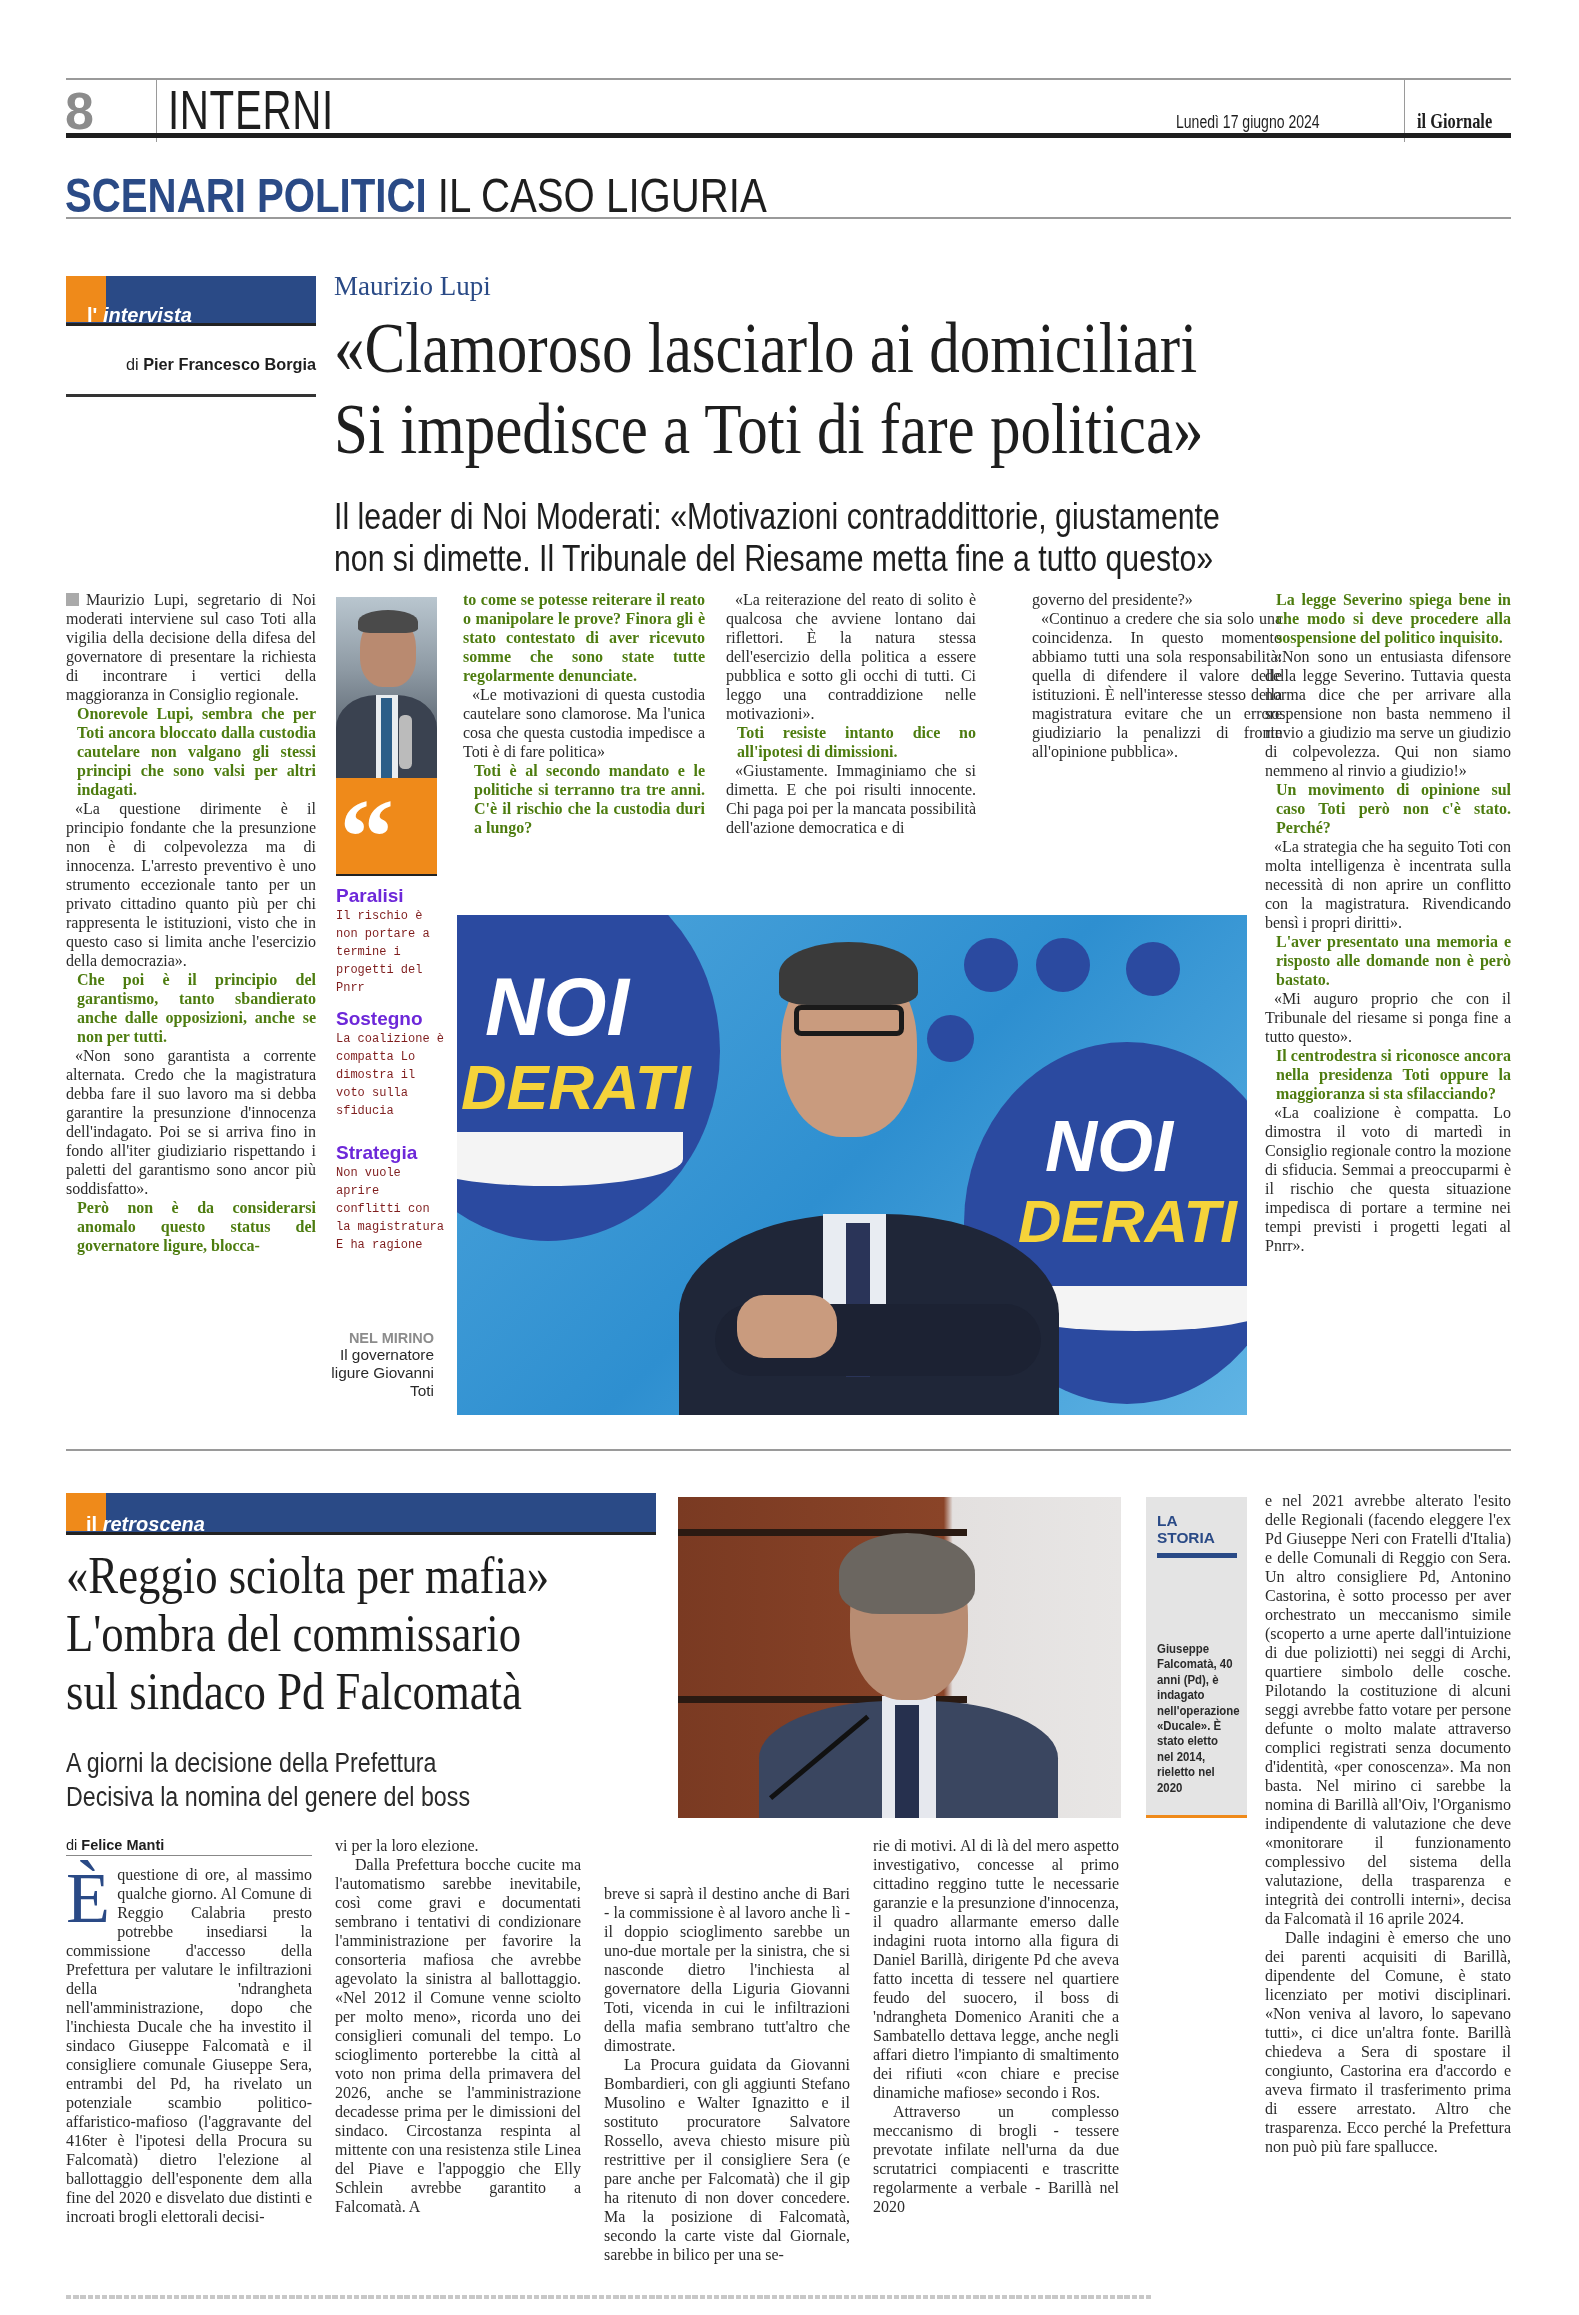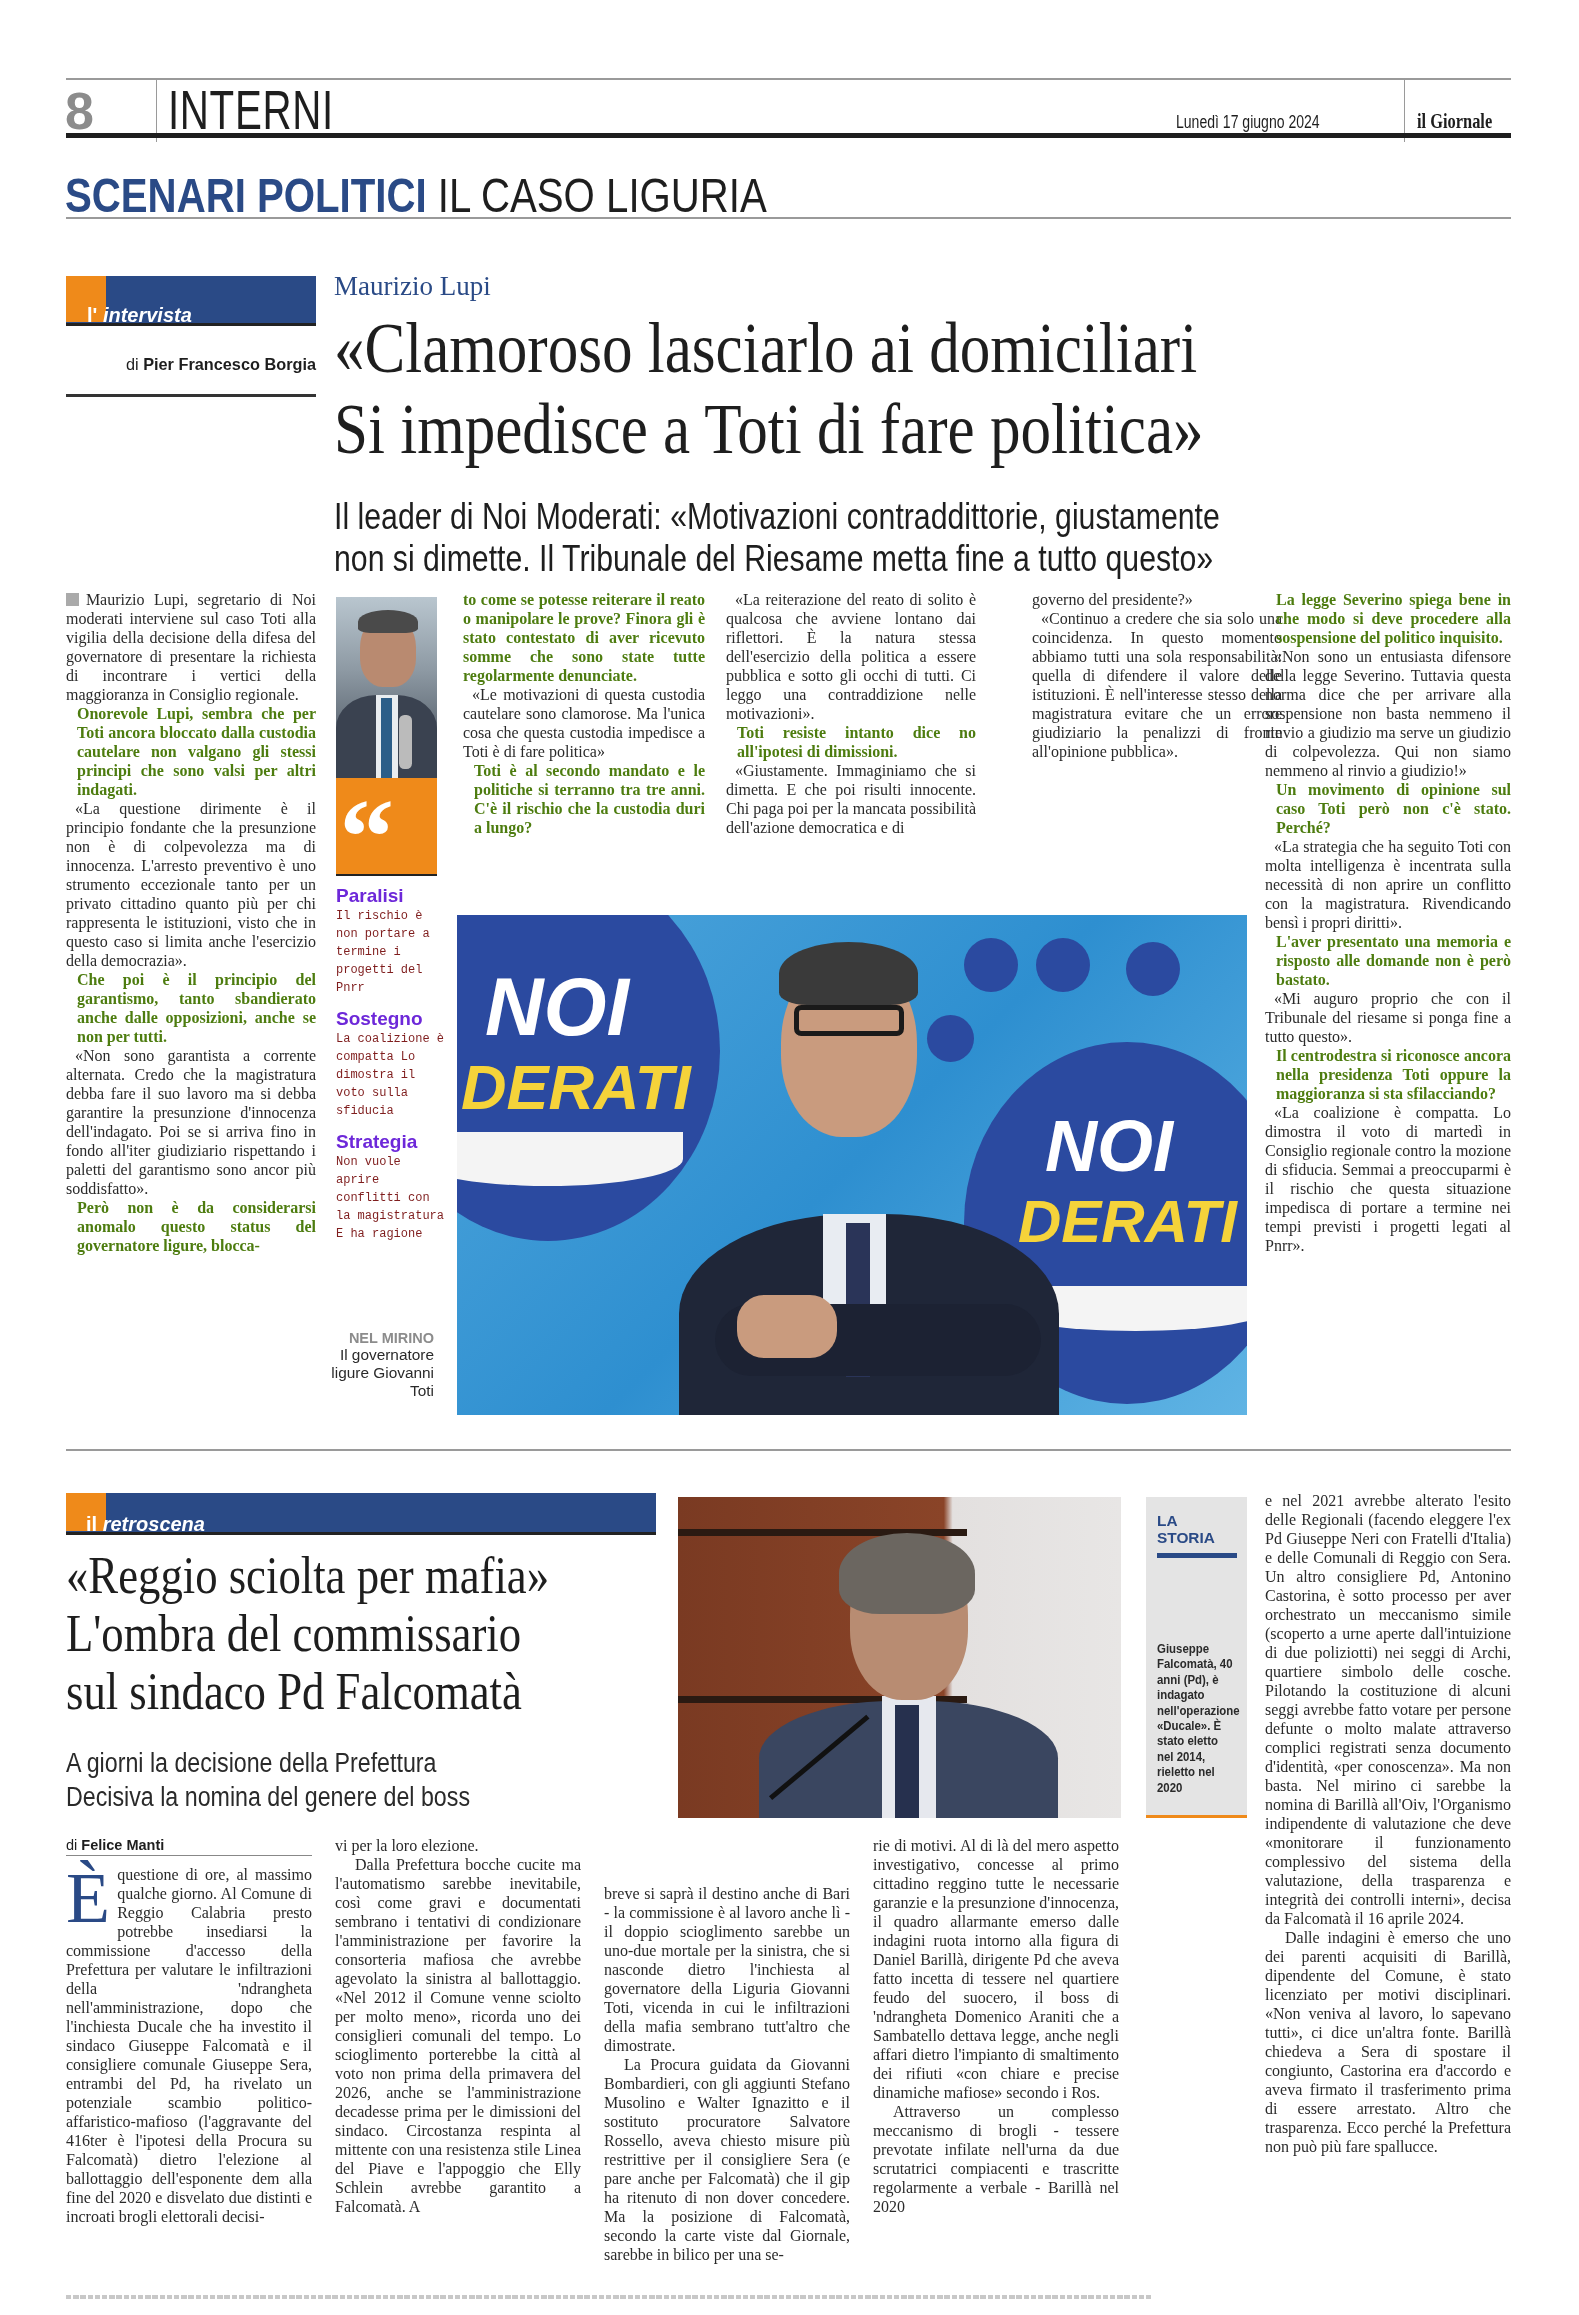--- a/index.html
+++ b/index.html
@@ -153,21 +153,21 @@
   <div class="abs lupi-hair"></div>
   <div class="abs lupi-mic"></div>
 </div>
 <div class="abs quote-box">
   <div class="abs quote-glyph">“</div>
 </div>
 <div class="abs" style="left:336px; top:885px; width:109px;">
   <div class="side-h">Paralisi</div>
   <div class="side-t" style="margin-bottom:11px;">Il rischio è non portare a termine i progetti del Pnrr</div>
   <div class="side-h">Sostegno</div>
-  <div class="side-t" style="margin-bottom:11px;">La coalizione è compatta Lo dimostra il voto sulla sfiducia</div>
+  <div class="side-t" style="margin-bottom:22px;">La coalizione è compatta Lo dimostra il voto sulla sfiducia</div>
   <div class="side-h">Strategia</div>
   <div class="side-t">Non vuole aprire conflitti con la magistratura E ha ragione</div>
 </div>
 <div class="abs" style="left:331px; top:1330px; width:103px;">
   <div class="mirino-h">NEL MIRINO</div>
   <div class="mirino-t">Il governatore ligure Giovanni Toti</div>
 </div>
 
 <div class="abs col" style="left:463px; top:590px; width:242px;">
   <p class="q" style="padding-left:0;">to come se potesse reiterare il reato o manipolare le prove? Finora gli è stato contestato di aver ricevuto somme che sono state tutte regolarmente denunciate.</p>

